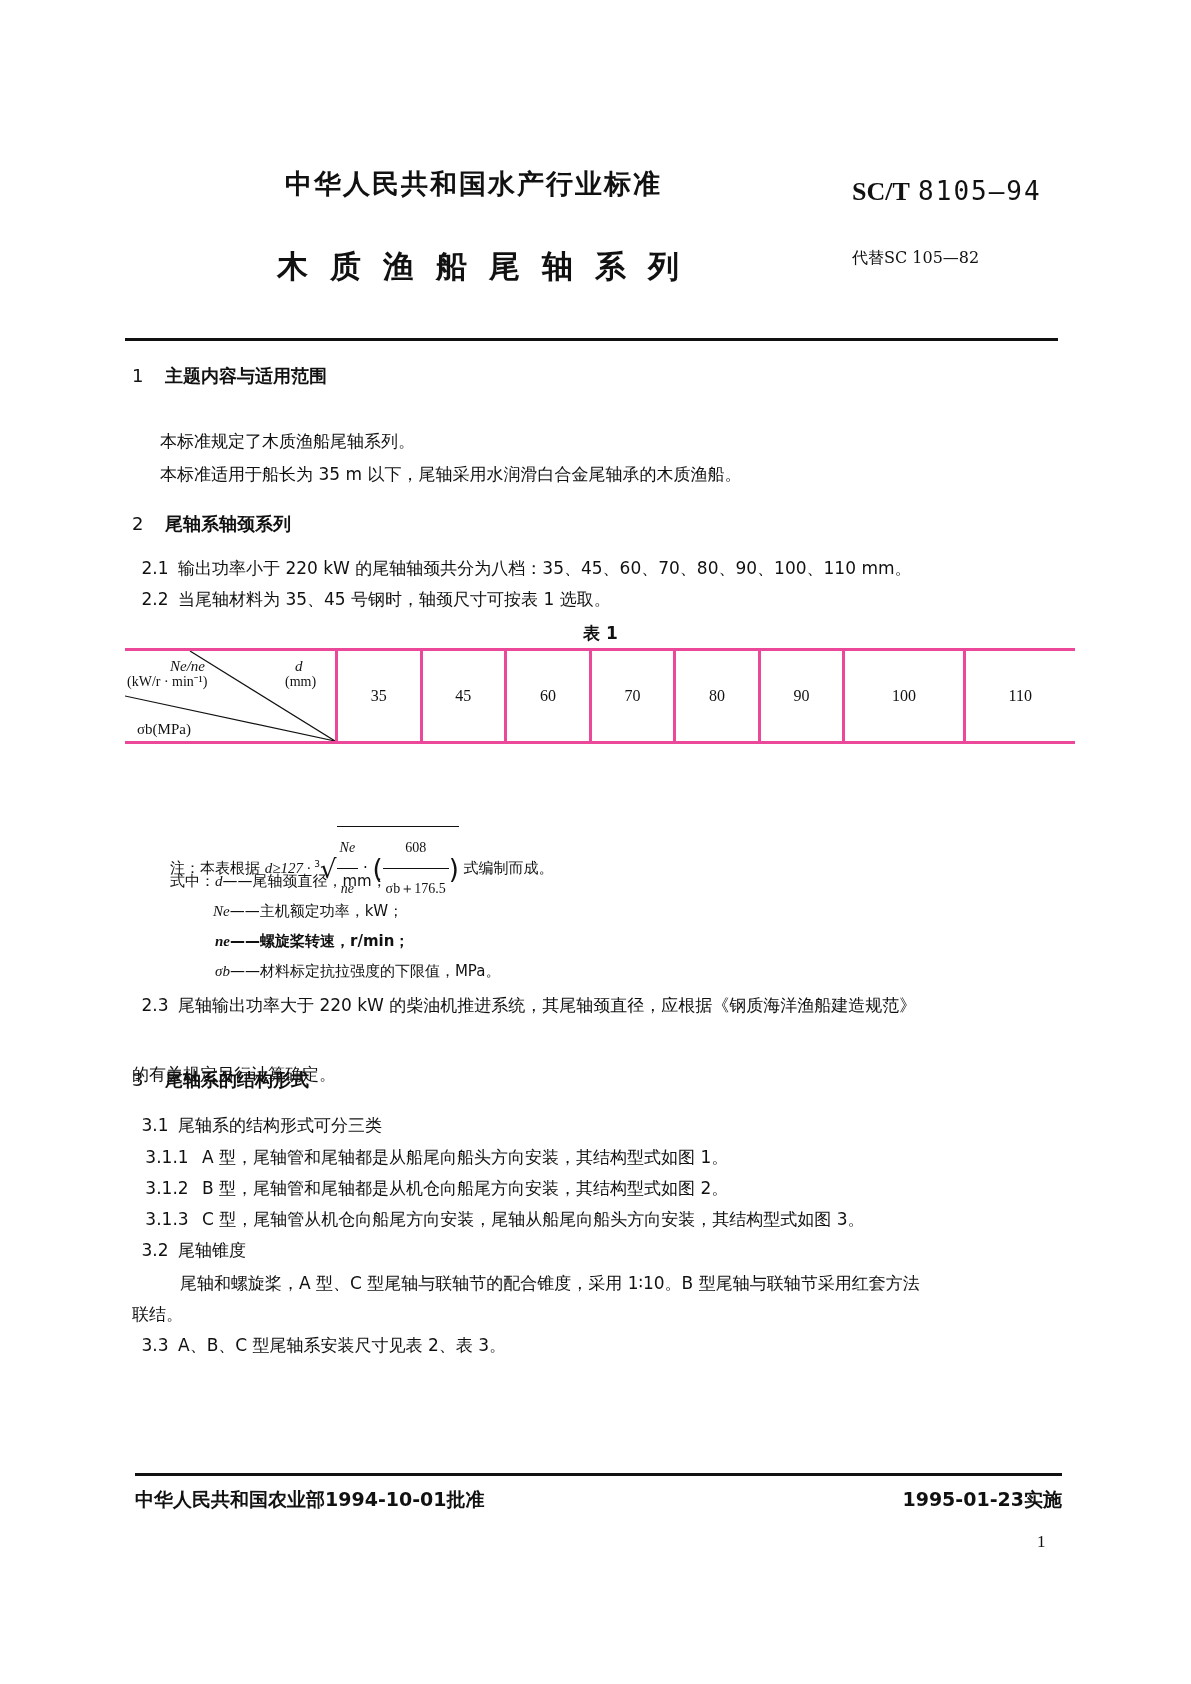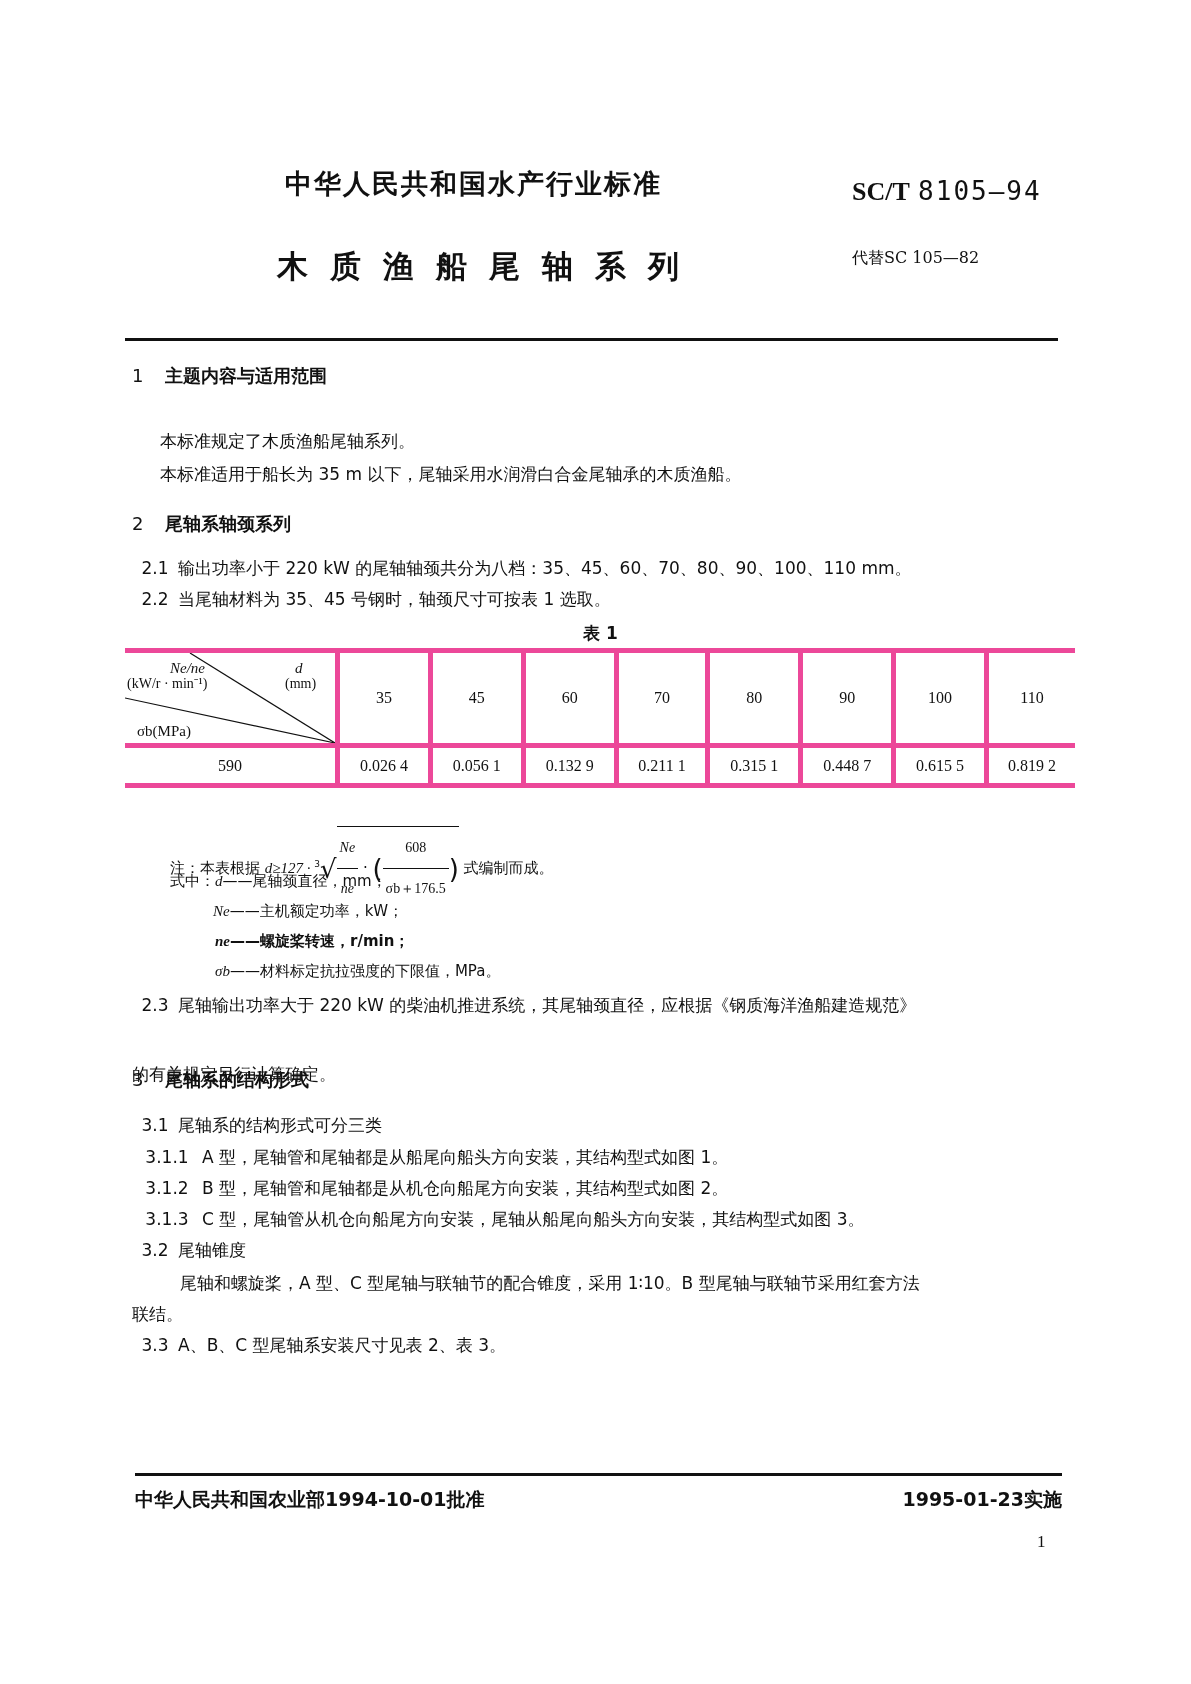--- a/index.html
+++ b/index.html
@@ -15,21 +15,21 @@
   .code span.num { font-family:"DejaVu Sans Mono","Liberation Mono",monospace; letter-spacing:2px; }
   .replace { left:852px; top:248px; font-size:16px; }
   .rule { position:absolute; height:3px; background:#111; }
   .h { font-size:18px; font-weight:bold; font-family:"DejaVu Sans","Liberation Sans",sans-serif; }
   .h .n { font-weight:normal; display:inline-block; width:33px; }
   .p { font-size:17px; font-family:"DejaVu Sans","Liberation Sans",sans-serif;text-align:center; }
   .p .n { display:inline-block; }
   table.t1 { position:absolute; left:125px; top:648px; width:950px; border-collapse:collapse;
              font-family:"Liberation Serif",serif; font-size:16px; }
   table.t1 { border-top:2.5px solid #111; border-bottom:2.5px solid #111; }
-  table.t1 td { border:5px solid #ec4899; text-align:center; padding:0; }
+  table.t1 td { border:3px solid #ec4899; text-align:center; padding:0; }
   table.t1 tr td:first-child { border-left:none; }
   table.t1 tr td:last-child { border-right:none;margin-left:10px; }
   table.t1 tr.hd td { height:90px; }
   table.t1 tr.row td { height:35px; }
   td.diag { position:relative; width:210px; }
   td.diag svg { position:absolute; left:0; top:0; }
   .dl { position:absolute; font-size:15px; line-height:16px; }
   .note { font-family:"DejaVu Sans","Liberation Sans",sans-serif; font-size:15px; }
   .math { font-family:"Liberation Serif",serif; font-style:italic; }
   .frac { display:inline-block; vertical-align:middle; text-align:center; font-family:"Liberation Serif",serif; font-size:14px; }
@@ -83,31 +83,20 @@
     </td>
     <td>35</td>
     <td>45</td>
     <td>60</td>
     <td>70</td>
     <td>80</td>
     <td>90</td>
     <td>100</td>
     <td>110</td>
   </tr>
-  <tr class="row">
-    <td>590</td>
-    <td>0.026 4</td>
-    <td>0.056 1</td>
-    <td>0.132 9</td>
-    <td>0.211 1</td>
-    <td>0.315 1</td>
-    <td>0.448 7</td>
-    <td>0.615 5</td>
-    <td>0.819 2</td>
-  </tr>
 </tbody>
   </table>
 
 <div class="abs note" style="left:170px; top:826px; line-height:40px;">
   <span>注：本表根据</span>
   <span class="math">d≥127 · </span><sup style="font-size:9px;">3</sup><span style="font-size:26px; vertical-align:middle;">√</span><span style="border-top:1px solid #111; display:inline-block; padding-top:1px;"><span class="frac"><i class="top">Ne</i><i class="bot">ne</i></span><span> · </span><span style="font-size:26px; vertical-align:middle;">(</span><span class="frac"><span class="top">608</span><span class="bot">σb＋176.5</span></span><span style="font-size:26px; vertical-align:middle;">)</span></span>
   <span>式编制而成。</span>
 </div>
 <div class="abs note" style="left:170px; top:872px;">
   <span>式中：</span><i class="math">d</i><span>——尾轴颈直径，mm；</span>

